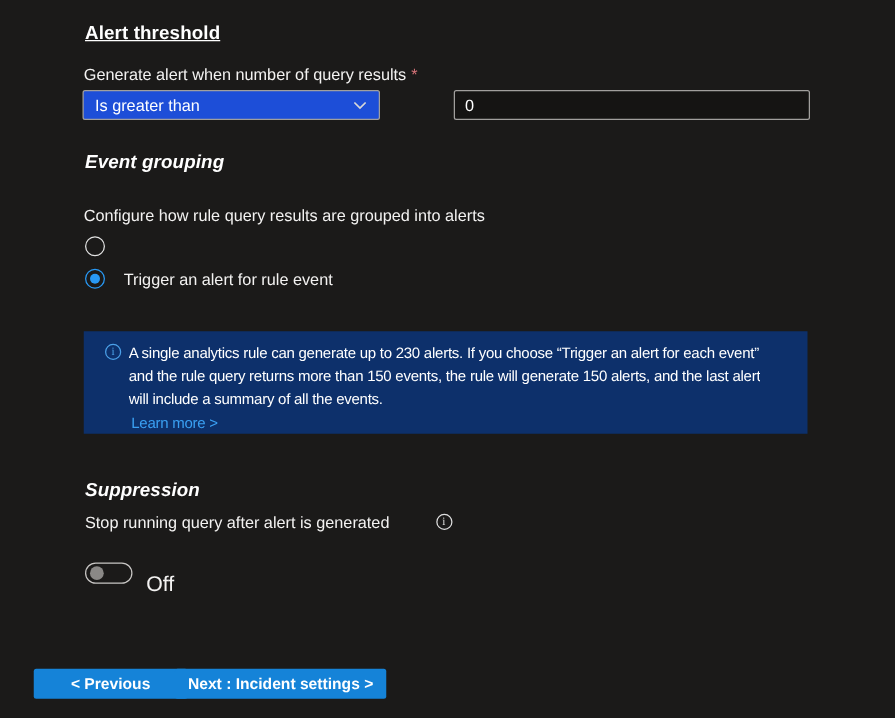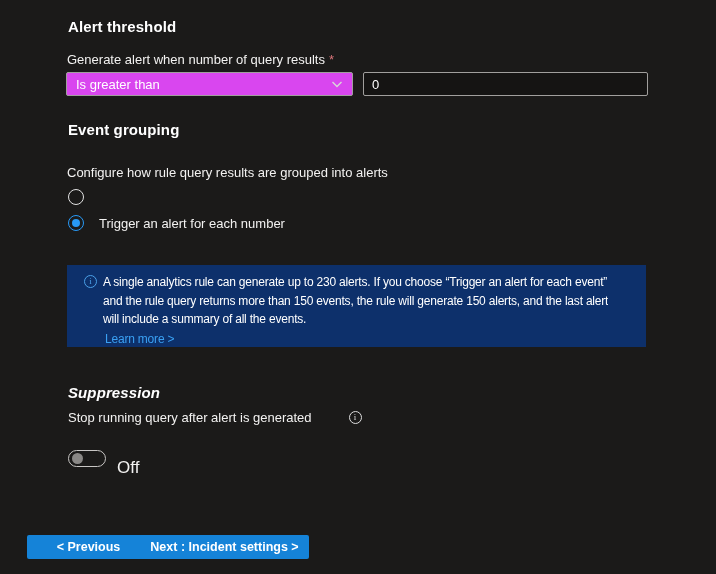--- a/index.html
+++ b/index.html
@@ -5,22 +5,22 @@
   html,body{margin:0;padding:0;background:#1b1a19;}
   body{font-family:"Liberation Sans","DejaVu Sans",sans-serif;color:#ffffff;}
   #screen{position:relative;width:716px;height:574px;background:#1b1a19;overflow:hidden;}
 
   .section-title{position:absolute;left:68px;font-size:15px;font-weight:700;color:#ffffff;letter-spacing:.1px;}
   .field-label{position:absolute;left:67px;font-size:13px;color:#f3f2f1;}
 
   .required{color:#d87479;margin-left:4px;}
 
   .dropdown{
-    position:absolute;left:66px;top:72px;width:287px;height:24px;box-sizing:border-box;
-    background:#d946ef;border:1px solid #a19f9d;border-radius:2px;
+    position:absolute;left:66px;top:72px;width:238px;height:24px;box-sizing:border-box;
+    background:#1d4ed8;border:1px solid #a19f9d;border-radius:2px;
     display:flex;align-items:center;cursor:pointer;
   }
   .dropdown .dd-text{font-size:13px;padding-left:9px;color:#ffffff;}
   .dropdown .dd-chevron{margin-left:auto;margin-right:9px;display:flex;align-items:center;}
 
   .text-input{
     position:absolute;left:363px;top:72px;width:285px;height:24px;box-sizing:border-box;
     background:#151413;border:1px solid #a19f9d;border-radius:2px;color:#ffffff;
     font-size:13px;padding:0 0 0 8px;font-family:"Liberation Sans","DejaVu Sans",sans-serif;outline:none;
   }
@@ -68,48 +68,48 @@
     font-family:"Liberation Sans","DejaVu Sans",sans-serif;padding:0;
   }
   #btn-previous{left:27px;width:123px;}
   #btn-next{left:140px;width:169px;}
 </style>
 </head>
 <body>
 
 <div id="screen">
 
-  <div class="section-title" style="top:18px;">Alert threshold</div>
+  <div class="section-title" style="top:18px;text-decoration:underline;">Alert threshold</div>
 
   <div class="field-label" style="top:52px;">
     <span>Generate alert when number of query results</span><span class="required">*</span>
   </div>
 
   <div class="dropdown">
     <span class="dd-text">Is greater than</span>
     <span class="dd-chevron">
       <svg width="12" height="10" viewBox="0 0 12 10">
           <path d="M1.5 3 L6 7.5 L10.5 3" stroke="#d8d8d8" stroke-width="1.4" fill="none"></path>
         </svg>
     </span>
   </div>
 
   <input class="text-input" type="text" value="0" style="">
 
-  <div class="section-title" style="top:121px;">Event grouping</div>
+  <div class="section-title" style="top:121px;font-style:italic;">Event grouping</div>
 
   <div class="field-label" style="top:165px;">Configure how rule query results are grouped into alerts</div>
 
   <div class="radio-row" style="top:189px;">
     <span class="radio-circle"></span>
   </div>
 
   <div class="radio-row" style="top:215px;">
     <span class="radio-circle selected"></span>
-    <span class="radio-label">Trigger an alert for each number</span>
+    <span class="radio-label">Trigger an alert for rule event</span>
   </div>
 
   <div class="info-box">
     <span class="info-icon">i</span>
     <div class="info-text-col">
       <div class="info-line">A single analytics rule can generate up to 230 alerts. If you choose “Trigger an alert for each event”</div>
       <div class="info-line">and the rule query returns more than 150 events, the rule will generate 150 alerts, and the last alert</div>
       <div class="info-line">will include a summary of all the events.</div>
       <span class="info-link">Learn more &gt;</span>
     </div>

